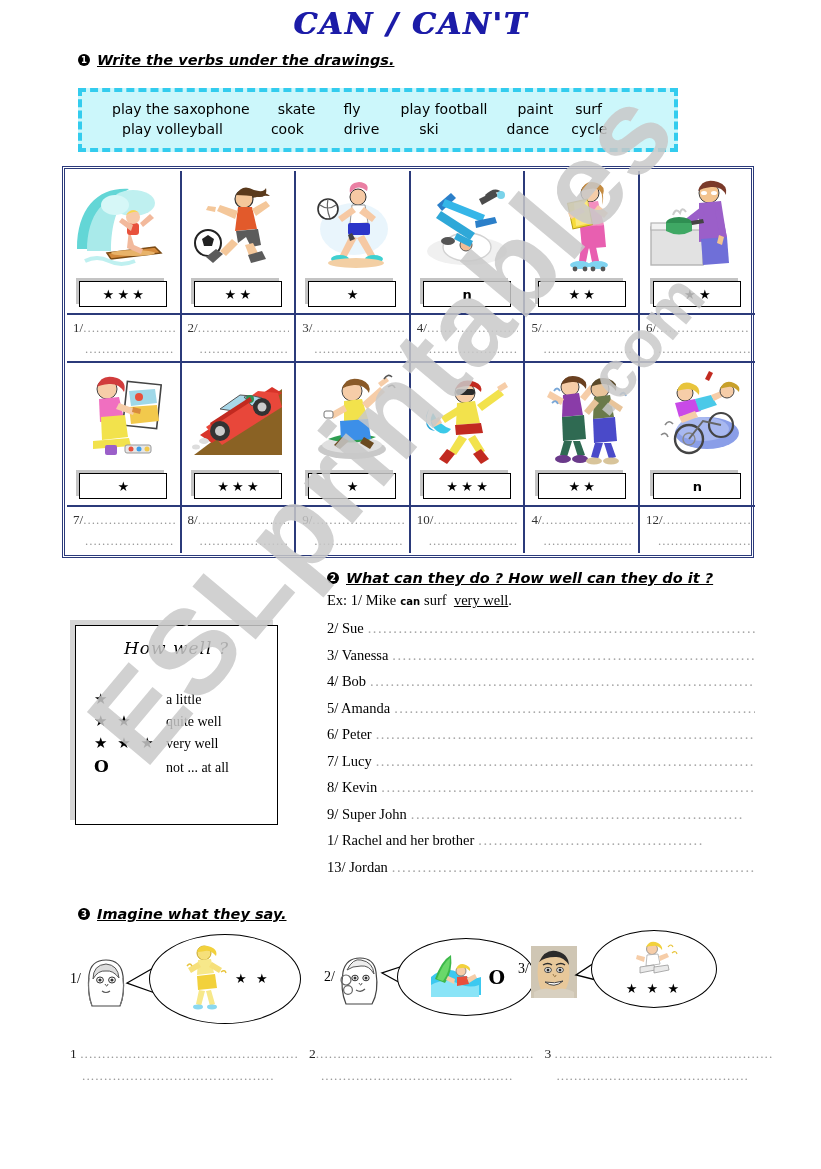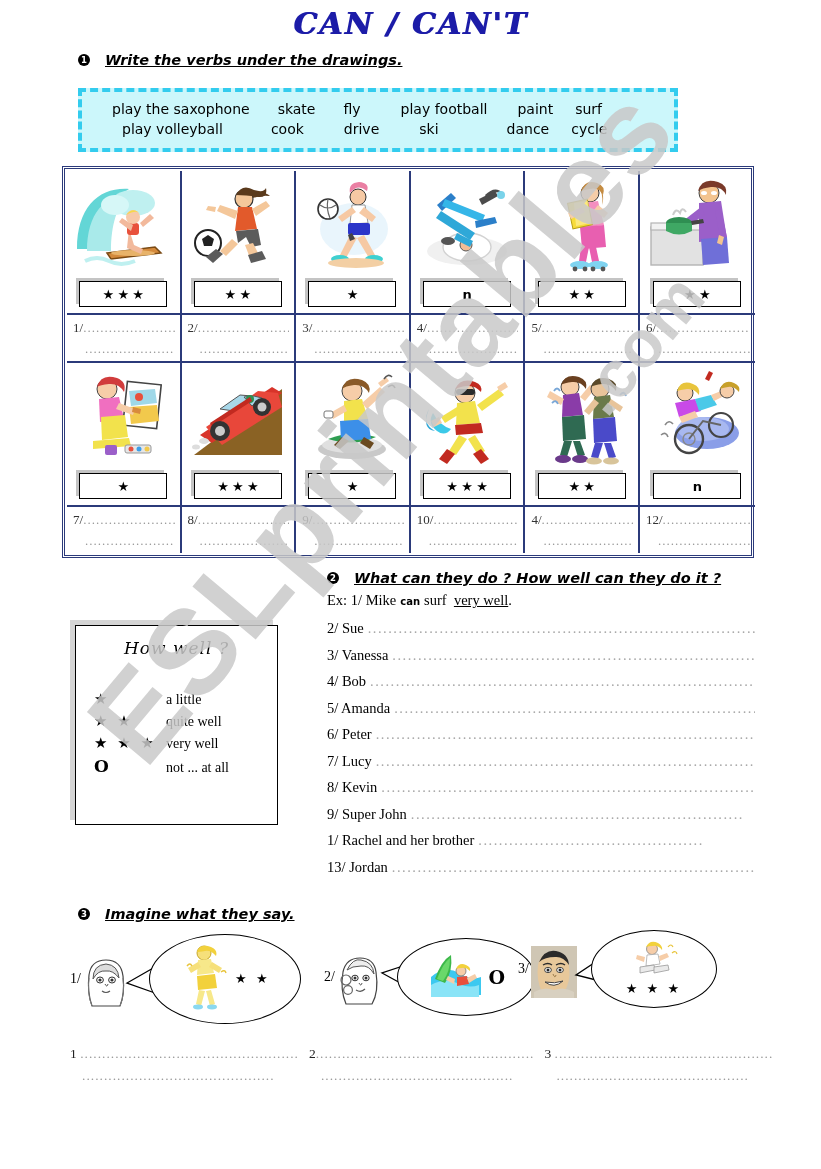--- a/index.html
+++ b/index.html
@@ -80,21 +80,20 @@
     font-size: 8.5px;
     line-height: 12px;
     text-align: center;
     font-family: "DejaVu Sans", sans-serif;
     font-weight: bold;
     flex: none;
   }
   .ex-title {
     text-decoration: underline;
     font-style: italic;
-    margin-left: 8px;
   }
 
   #ex1-head { position: absolute; left: 78px; top: 52px; }
 
   
   #wordbank {
     position: absolute;
     left: 78px; top: 88px;
     width: 600px;
     box-sizing: border-box;

